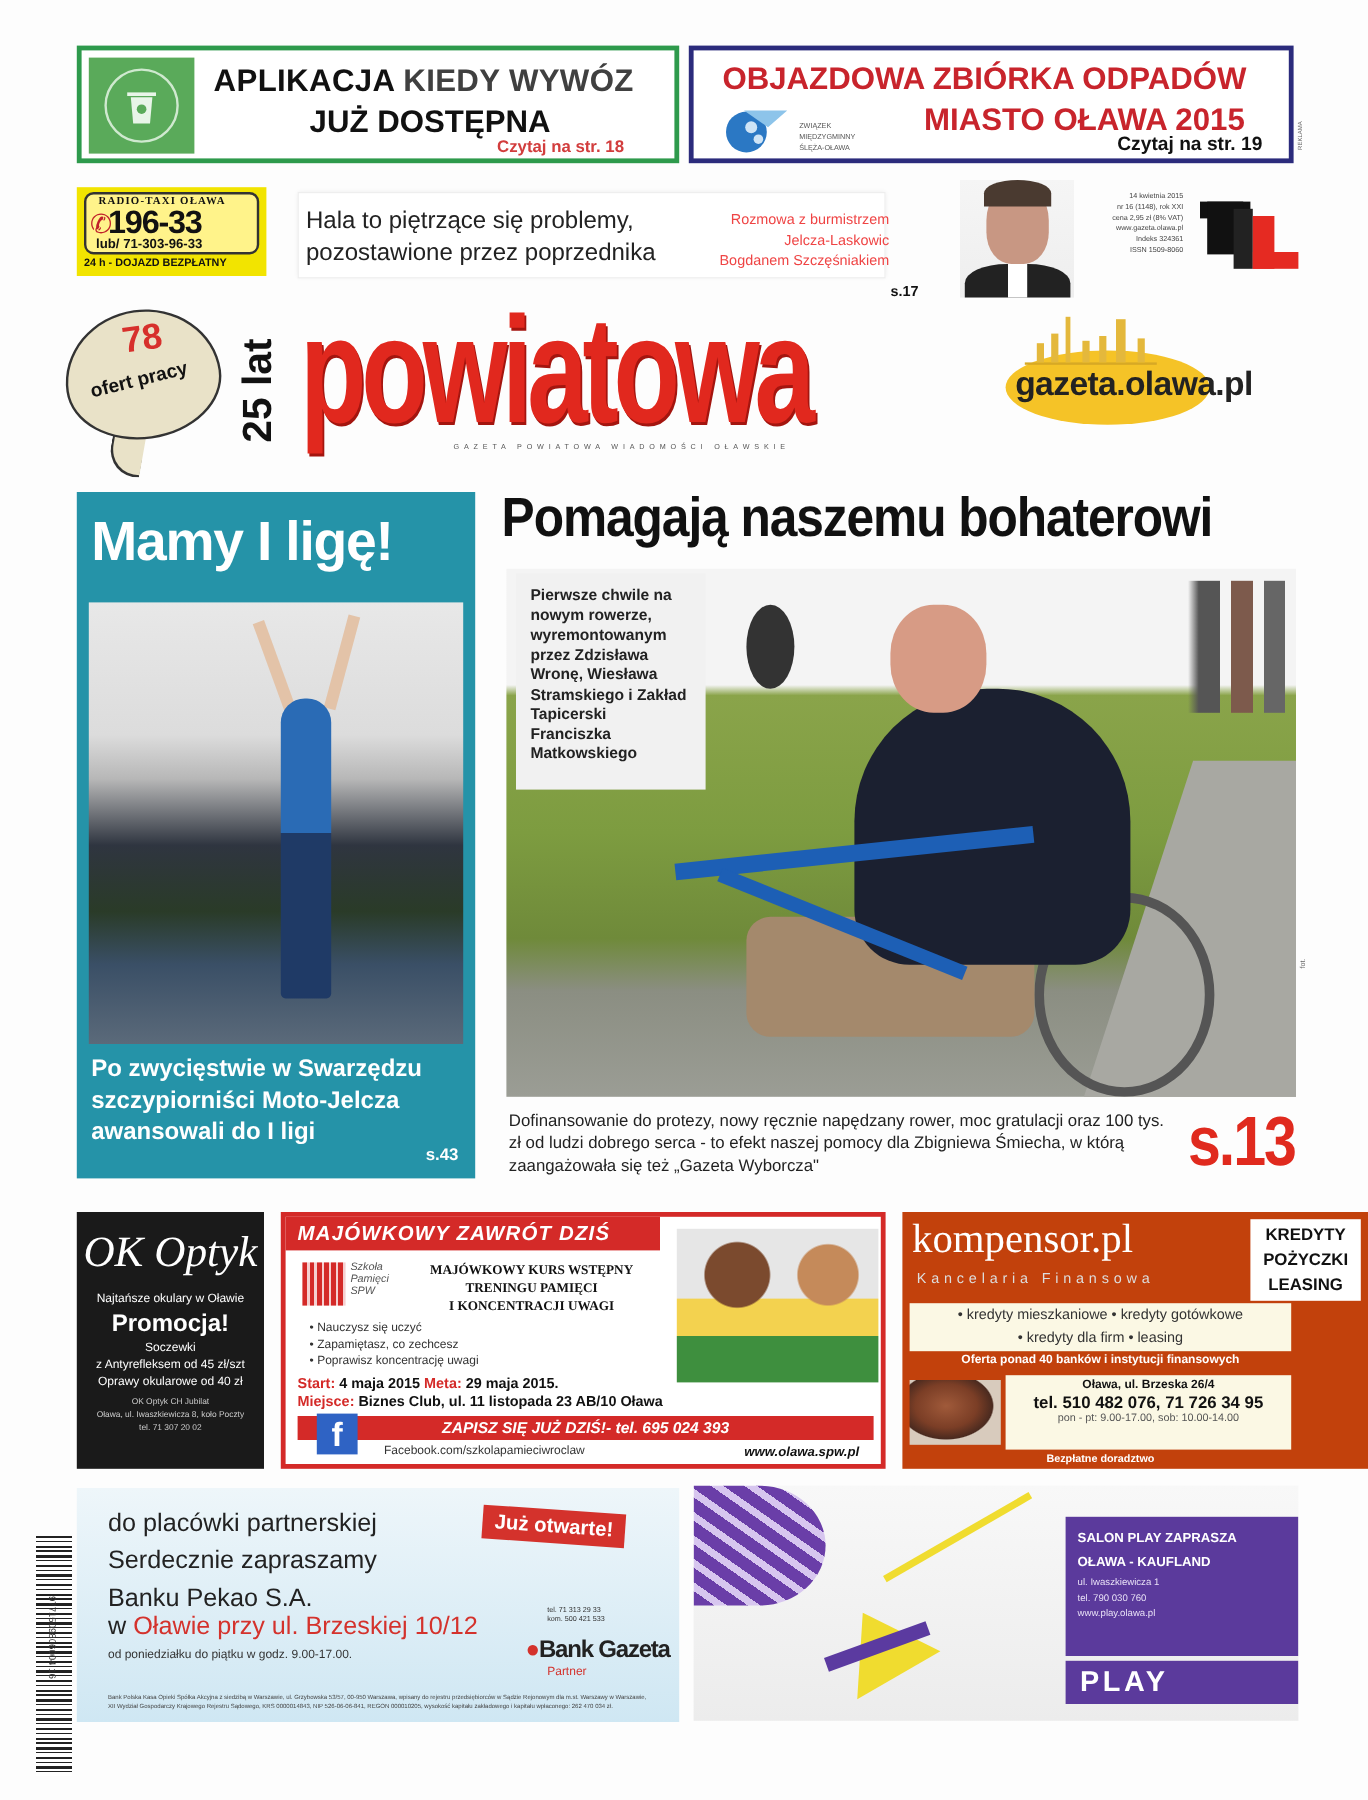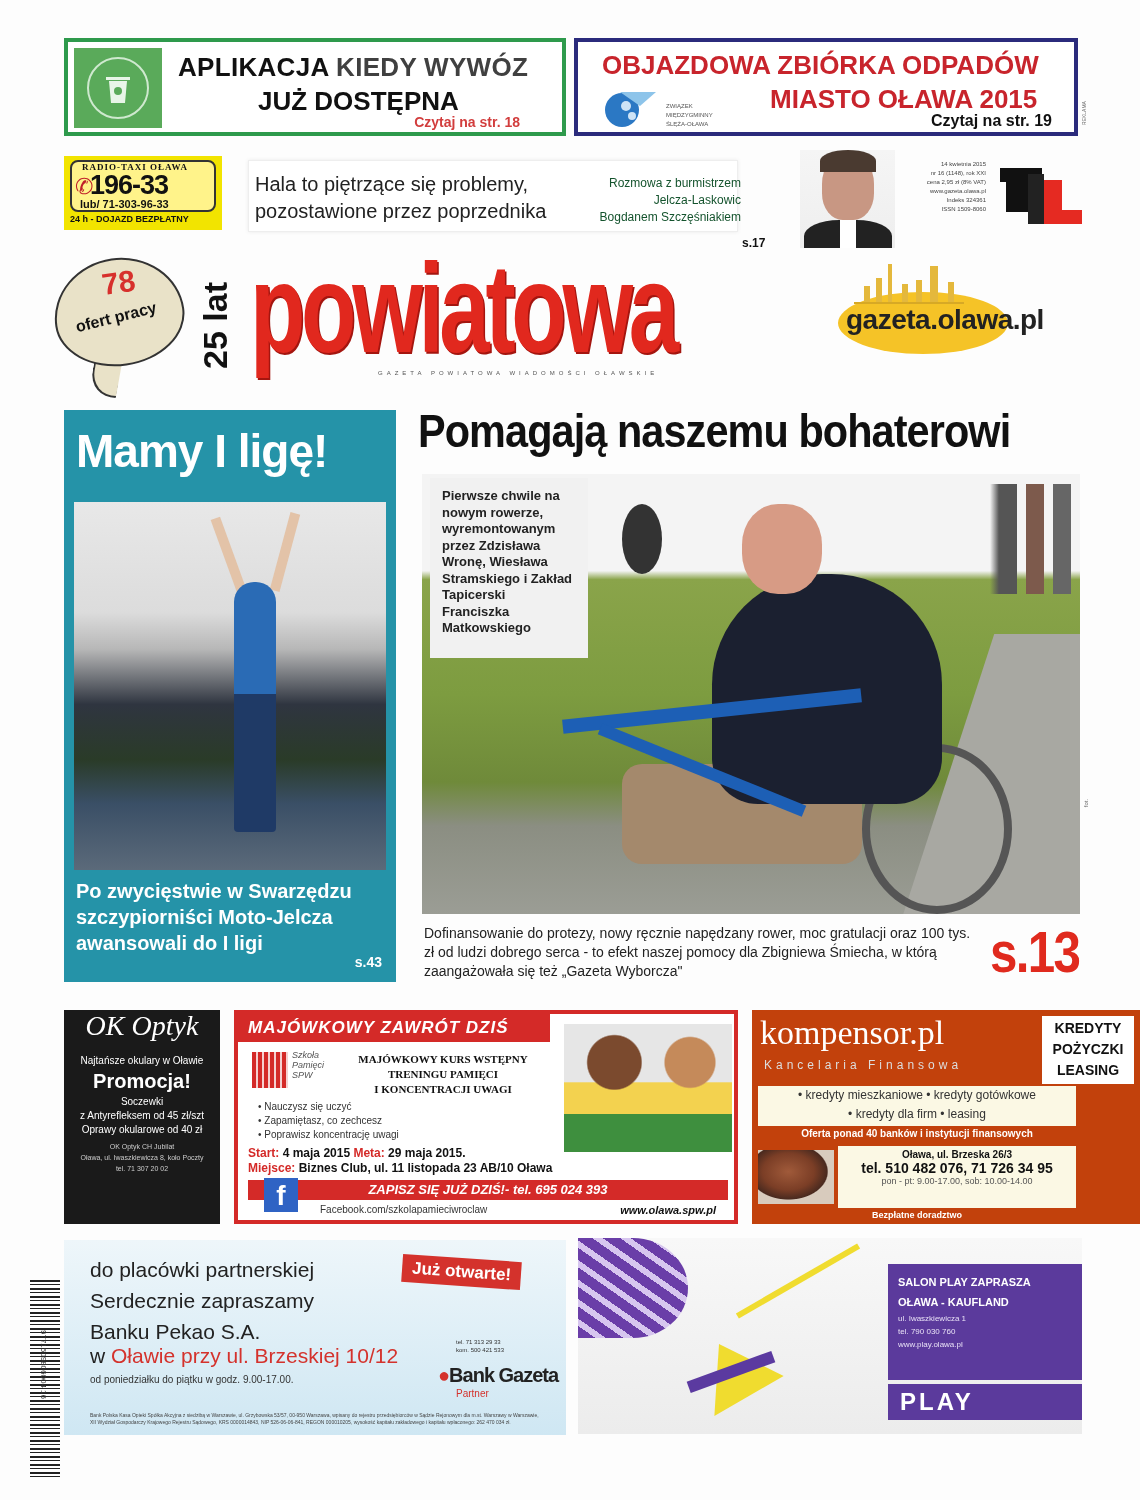--- a/index.html
+++ b/index.html
@@ -24,21 +24,21 @@
 .taxi{left:64px;top:156px;width:158px;height:74px;background:#f2e400;}
 .taxi .inner{position:absolute;left:6px;top:4px;width:146px;height:52px;border:2px solid #333;border-radius:8px;background:#fff38a;}
 .taxi .t1{position:absolute;left:10px;top:0px;font-size:9px;font-family:"Liberation Serif",serif;font-weight:bold;letter-spacing:1px;}
 .taxi .t2{position:absolute;left:18px;top:8px;font-size:27px;font-weight:bold;letter-spacing:-1px;}
 .taxi .t3{position:absolute;left:8px;top:36px;font-size:11px;font-weight:bold;}
 .taxi .t4{position:absolute;left:6px;top:58px;font-size:9px;font-weight:bold;}
 .taxi .phone{position:absolute;left:3px;top:12px;color:#c0202a;font-size:22px;}
 
 .interview{left:248px;top:160px;width:490px;height:72px;background:#fff;border:1px solid #eee;box-shadow:0 0 4px rgba(0,0,0,.08);}
 .interview .headline{position:absolute;left:6px;top:10px;font-size:20px;line-height:27px;color:#222;}
-.interview .sub{position:absolute;right:-4px;top:14px;font-size:12px;line-height:17px;text-align:right;color:#14532d;}
+.interview .sub{position:absolute;right:-4px;top:14px;font-size:12px;line-height:17px;text-align:right;color:#ef4444;}
 .portrait{left:800px;top:150px;width:95px;height:98px;background:linear-gradient(#f5f5f5,#eee);overflow:hidden;}
 .portrait .head{position:absolute;left:22px;top:4px;width:52px;height:66px;border-radius:45% 45% 40% 40%;background:#c89783;}
 .portrait .hair{position:absolute;left:20px;top:0;width:56px;height:22px;border-radius:50% 50% 0 0;background:#4a3a30;}
 .portrait .suit{position:absolute;left:4px;top:70px;width:88px;height:40px;border-radius:40% 40% 0 0;background:#222;}
 .portrait .shirt{position:absolute;left:40px;top:70px;width:16px;height:30px;background:#fff;}
 .s17{left:742px;top:236px;font-size:12px;font-weight:bold;}
 .issue{left:906px;top:160px;width:80px;font-size:6px;line-height:9px;color:#444;text-align:right;}
 .tl{left:1000px;top:160px;width:84px;height:74px;}
 .tl .b1{position:absolute;left:6px;top:8px;width:30px;height:44px;background:#111;}
 .tl .b2{position:absolute;left:0;top:8px;width:42px;height:14px;background:#111;}
@@ -78,21 +78,21 @@
 .main-photo .frame{position:absolute;left:140px;top:230px;width:300px;height:14px;background:#1d5fb5;transform:rotate(-6deg);}
 .main-photo .frame2{position:absolute;left:170px;top:290px;width:220px;height:12px;background:#1d5fb5;transform:rotate(22deg);}
 .main-photo .mirror{position:absolute;left:200px;top:30px;width:40px;height:70px;border-radius:50%;background:#333;}
 .main-photo .people{position:absolute;left:568px;top:10px;width:90px;height:110px;background:linear-gradient(90deg,transparent 0,#555 10%,#555 30%,transparent 30%,transparent 40%,#7d5a4c 40%,#7d5a4c 60%,transparent 60%,transparent 70%,#666 70%,#666 90%,transparent 90%);}
 .photo-caption{left:430px;top:478px;width:158px;height:180px;background:#f1f1f1;padding:10px 12px;font-size:13px;font-weight:bold;line-height:16.5px;color:#222;}
 .credit{left:1082px;top:800px;font-size:6px;color:#666;transform:rotate(-90deg);}
 .lede{left:424px;top:924px;width:560px;font-size:14px;line-height:19px;color:#222;}
 .s13{left:990px;top:918px;font-size:58px;font-weight:bold;color:#e02a1e;letter-spacing:-2px;transform:scaleX(0.85);transform-origin:left top;}
 
 .optyk{left:64px;top:1010px;width:156px;height:214px;background:#1a1a1a;color:#fff;text-align:center;}
-.optyk .logo{font-size:28px;font-family:"Liberation Serif",serif;font-style:italic;}
+.optyk .logo{margin-top:12px;font-size:36px;font-family:"Liberation Serif",serif;font-style:italic;}
 .optyk .l{font-size:10px;line-height:14px;}
 .optyk .promo{font-size:20px;font-weight:bold;margin:2px 0;}
 .optyk .tiny{font-size:7px;line-height:11px;color:#ccc;}
 .spw{left:234px;top:1010px;width:504px;height:214px;border:4px solid #d42a28;background:#fff;}
 .spw .head{position:absolute;left:0;top:0;width:312px;height:28px;background:#d42a28;color:#fff;font-size:17px;font-weight:bold;font-style:italic;padding:4px 10px;letter-spacing:1px;}
 .spw .logo{position:absolute;left:14px;top:38px;width:36px;height:36px;background:repeating-linear-gradient(90deg,#d42a28 0 4px,#f5d0d0 4px 6px);}
 .spw .logo-t{position:absolute;left:54px;top:36px;font-size:9px;font-style:italic;color:#555;line-height:10px;}
 .spw .course{position:absolute;left:100px;top:38px;width:210px;text-align:center;font-size:11px;font-weight:bold;font-family:"Liberation Serif",serif;line-height:15px;}
 .spw .bul{position:absolute;left:20px;top:86px;font-size:10px;line-height:14px;color:#333;}
 .spw .dates{position:absolute;left:10px;top:132px;font-size:12px;font-weight:bold;line-height:15px;}
@@ -317,21 +317,21 @@
     <div>POŻYCZKI</div>
     <div>LEASING</div>
   </div>
   <div class="bullets">
     <div>• kredyty mieszkaniowe • kredyty gotówkowe</div>
     <div>• kredyty dla firm • leasing</div>
   </div>
   <div class="offer">Oferta ponad 40 banków i instytucji finansowych</div>
   <div class="gavel"></div>
   <div class="contact">
-    <div class="a">Oława, ul. Brzeska 26/3</div>
+    <div class="a">Oława, ul. Brzeska 26/4</div>
     <div class="p">tel. 510 482 076, 71 726 34 95</div>
     <div class="h">pon - pt: 9.00-17.00, sob: 10.00-14.00</div>
   </div>
   <div class="free">Bezpłatne doradztwo</div>
 </div>
 
 <div class="abs barcode"></div>
 <div class="abs barcode-num">9771509806004 16</div>
 
 <div class="abs pekao">

